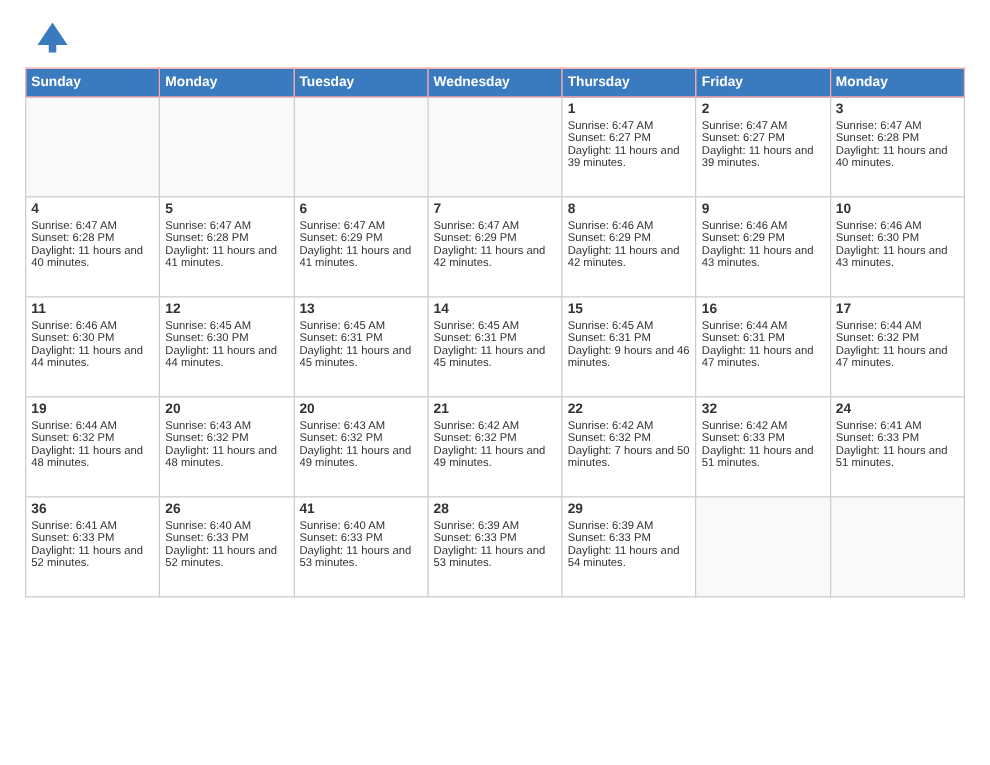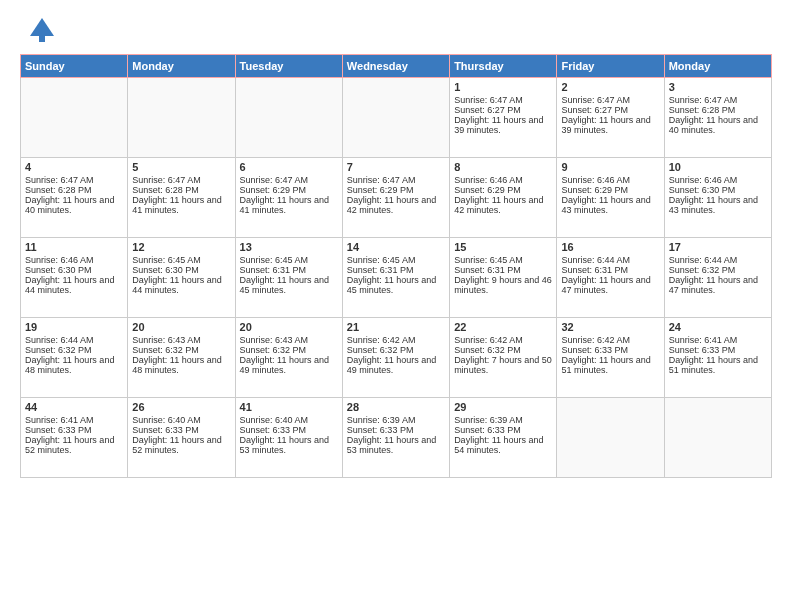--- a/index.html
+++ b/index.html
@@ -275,21 +275,21 @@
           </td>
           <td>
             <span class="day-num">24</span>
             <div>Sunrise: 6:41 AM</div>
             <div>Sunset: 6:33 PM</div>
             <div>Daylight: 11 hours and 51 minutes.</div>
           </td>
         </tr>
         <tr>
           <td>
-            <span class="day-num">44</span>
+            <span class="day-num">36</span>
             <div>Sunrise: 6:41 AM</div>
             <div>Sunset: 6:33 PM</div>
             <div>Daylight: 11 hours and 52 minutes.</div>
           </td>
           <td>
             <span class="day-num">26</span>
             <div>Sunrise: 6:40 AM</div>
             <div>Sunset: 6:33 PM</div>
             <div>Daylight: 11 hours and 52 minutes.</div>
           </td>

